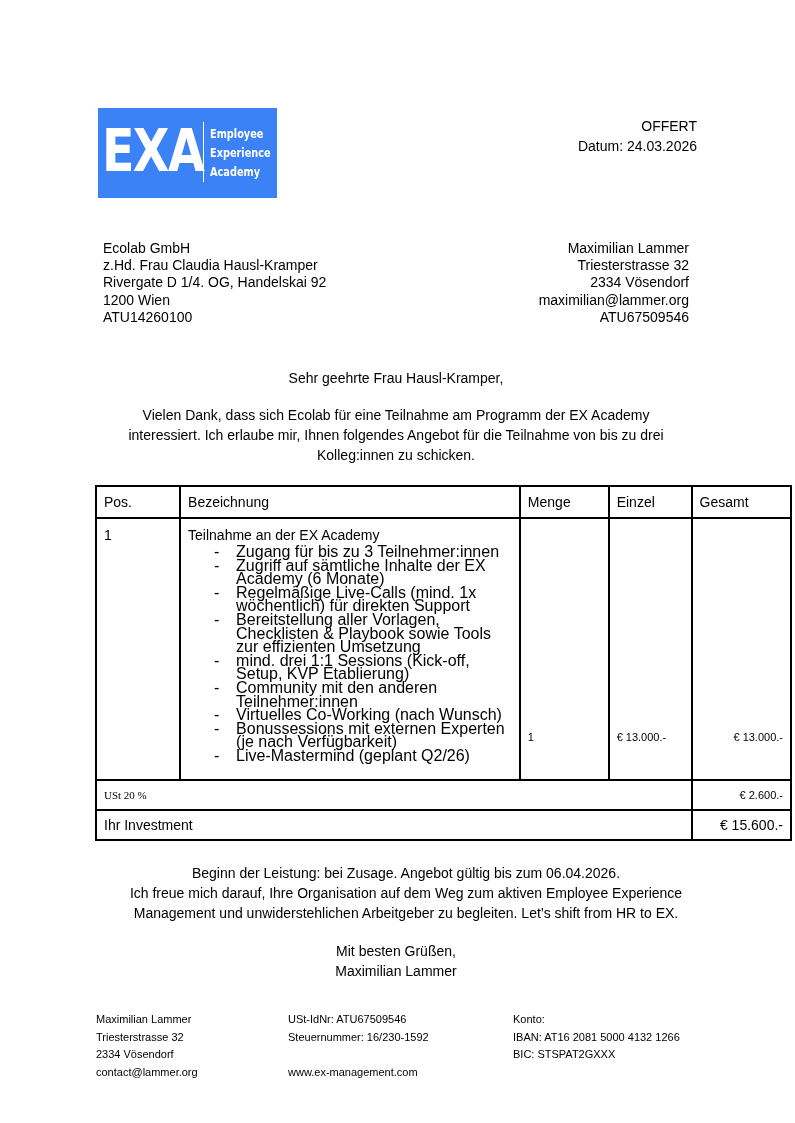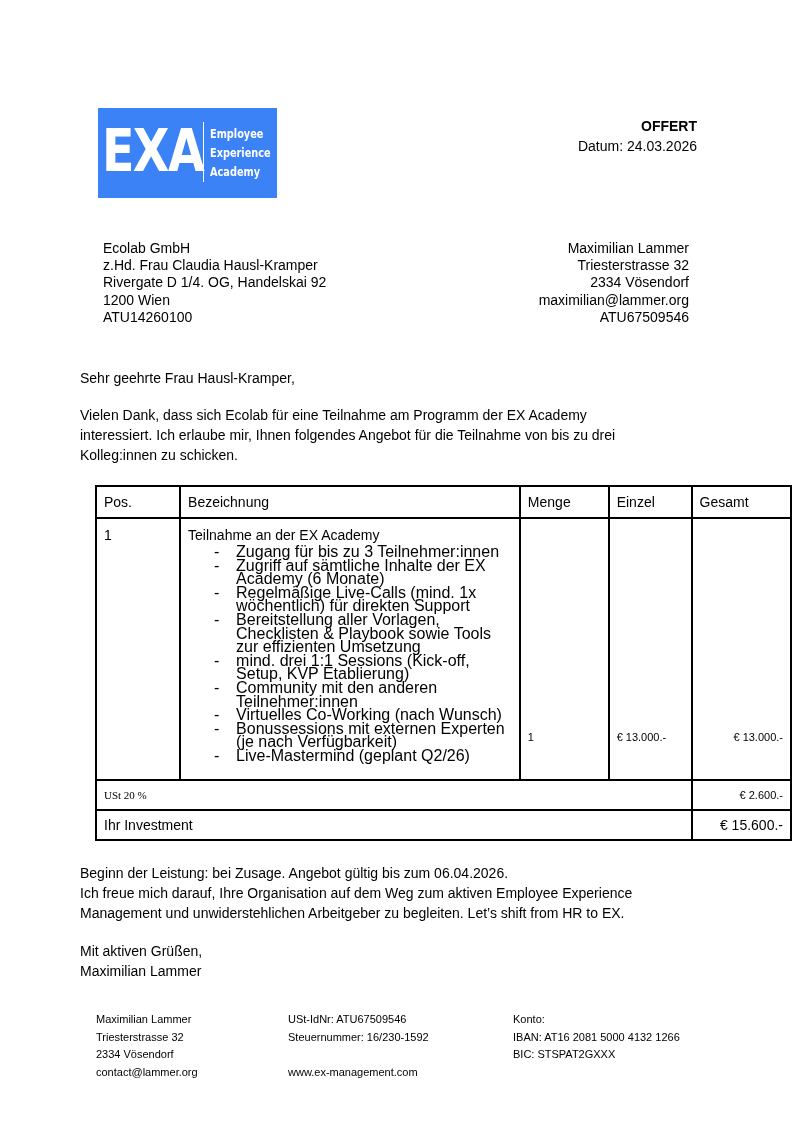--- a/index.html
+++ b/index.html
@@ -19,25 +19,25 @@
       transform: scaleX(0.82); transform-origin: left center;
     }
     .logo-sep { position: absolute; left: 105px; top: 14px; width: 1px; height: 60px; background: #fff; }
     .logo-text {
       position: absolute; left: 112px; top: 16px;
       font-family: "DejaVu Sans", sans-serif; font-weight: bold;
       font-size: 12.5px; line-height: 19px;
       transform: scaleX(0.78); transform-origin: left top; white-space: nowrap;
     }
     .offert { right: 98px; top: 116px; text-align: right; font-size: 14px; line-height: 20px; }
-    .offert .title { font-weight: bold; }
+    .offert .title { font-weight: normal; }
     .addr { top: 240px; font-size: 14px; line-height: 17.2px; }
     .addr.left { left: 103px; }
     .addr.right { right: 106px; text-align: right; }
-    .para { left: 80px; font-size: 14px; line-height: 20px; width: 600px; }
+    .para { left: 96px; font-size: 14px; line-height: 20px; width: 600px; text-align: center; }
     table.items {
       position: absolute; left: 95px; top: 485px; width: 697px;
       border-collapse: collapse; font-size: 14px;
     }
     table.items td, table.items th {
       border: 2px solid #000; vertical-align: top; padding: 0 7px; text-align: left; font-weight: normal;
     }
     table.items th { height: 30px; vertical-align: middle; }
     .desc-title { font-size: 14px; margin-top: 8px; line-height: 16px; }
     .desc-list { list-style: none; margin: 2px 0 16px 0; padding: 0; font-size: 16px; line-height: 13.6px; }
@@ -137,21 +137,21 @@
 </tbody>
   </table>
 
 <div class="abs para" style="top:863px; width:620px;">
   <div>Beginn der Leistung: bei Zusage. Angebot gültig bis zum 06.04.2026.</div>
   <div>Ich freue mich darauf, Ihre Organisation auf dem Weg zum aktiven Employee Experience</div>
   <div>Management und unwiderstehlichen Arbeitgeber zu begleiten. Let’s shift from HR to EX.</div>
 </div>
 
 <div class="abs para" style="top:941px;">
-  <div>Mit aktiven Grüßen,</div>
+  <div>Mit besten Grüßen,</div>
   <div>Maximilian Lammer</div>
 </div>
 
 <div class="abs footer" style="left:96px;">
   <div>Maximilian Lammer</div>
   <div>Triesterstrasse 32</div>
   <div>2334 Vösendorf</div>
   <div>contact@lammer.org</div>
 </div>
 <div class="abs footer" style="left:288px;">

